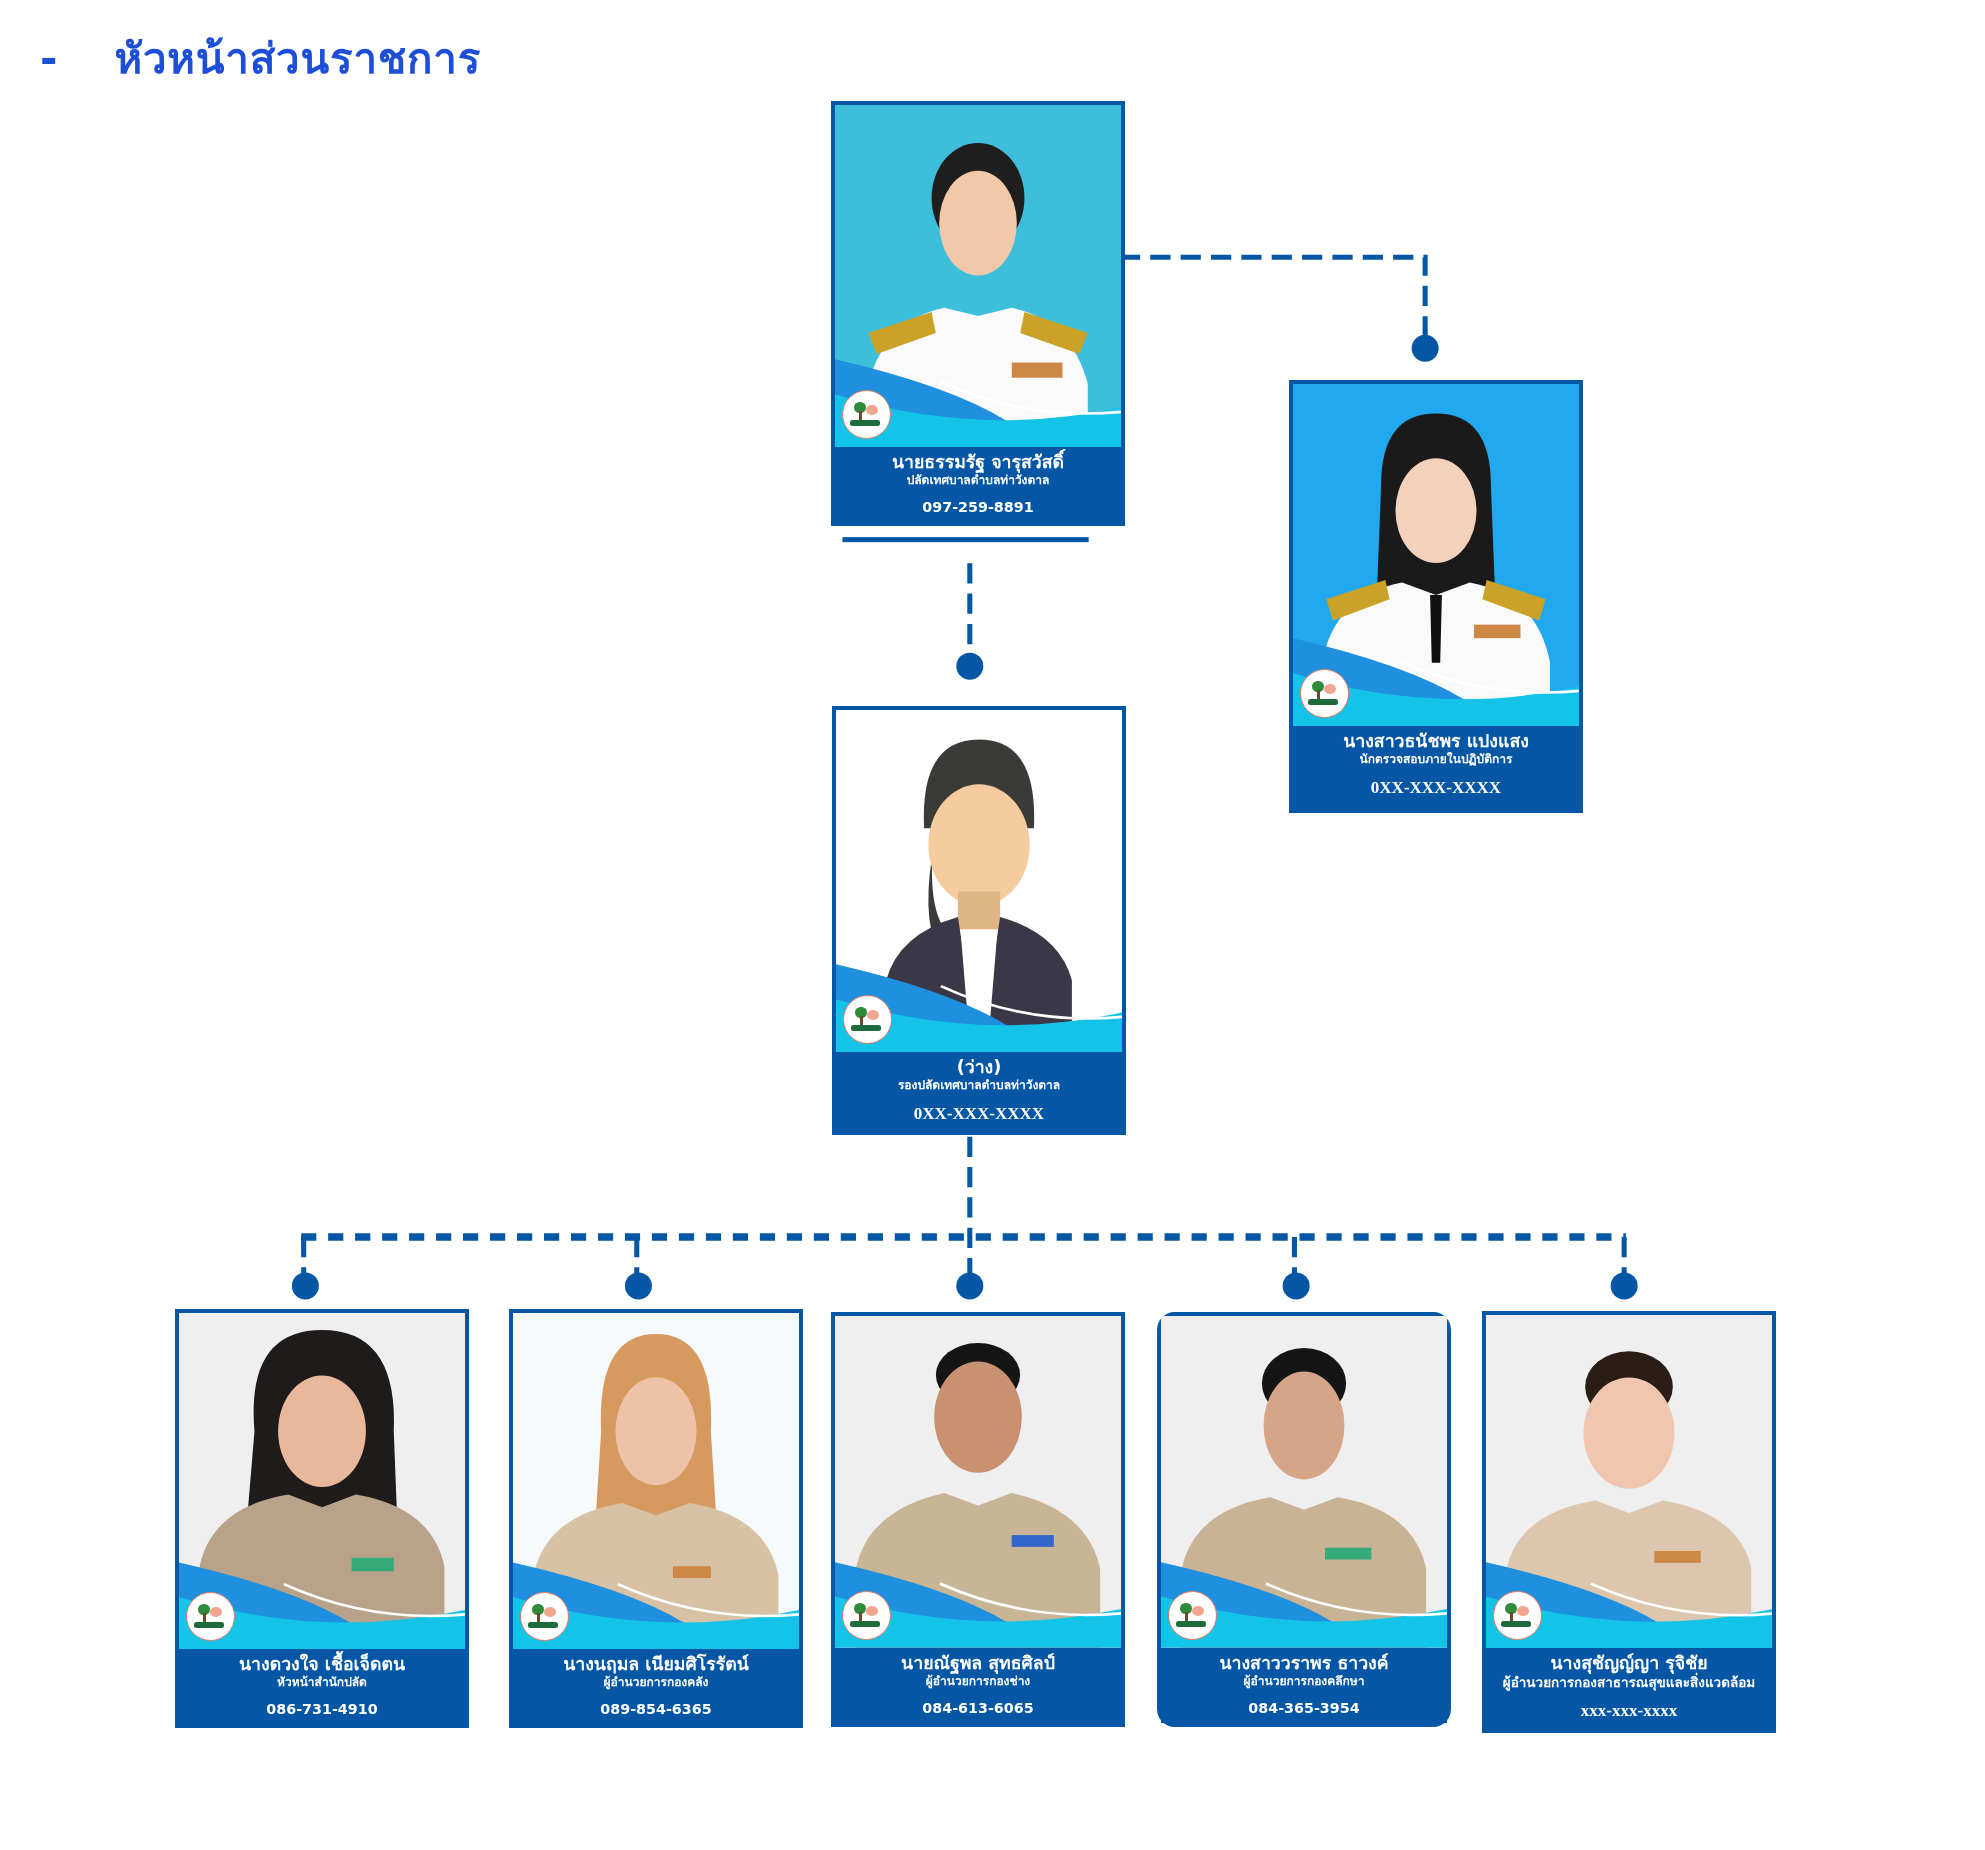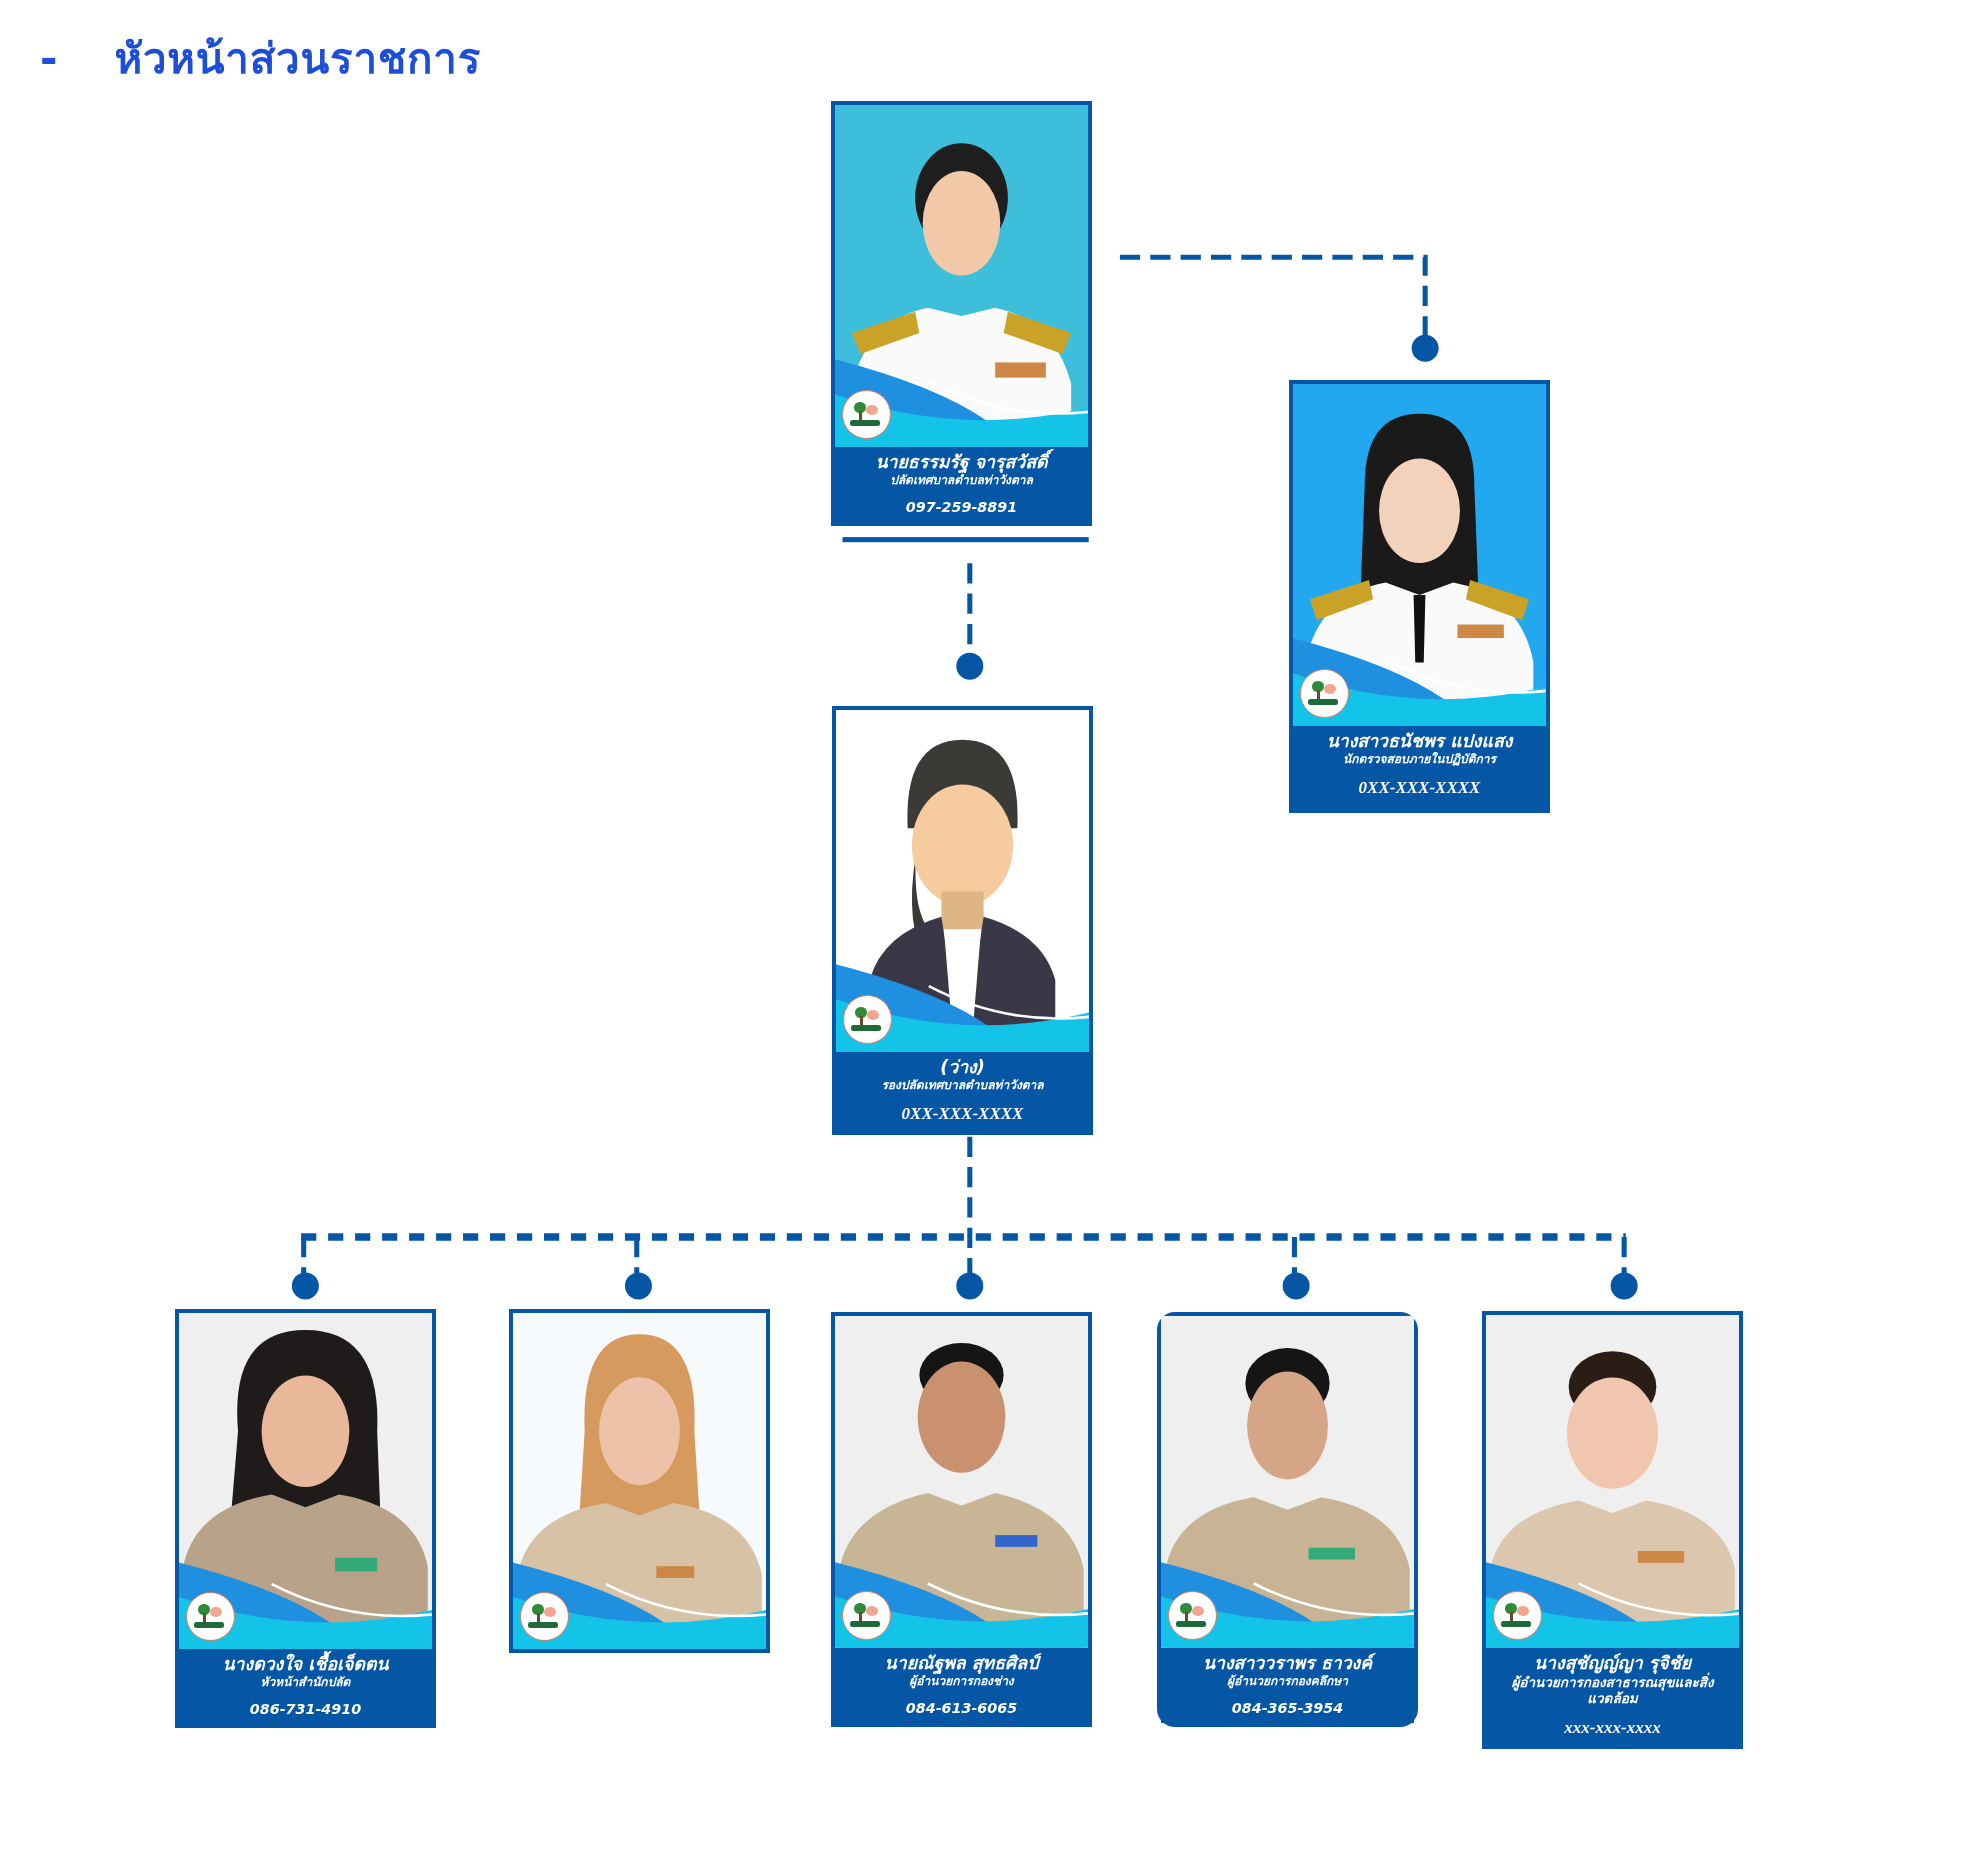--- a/index.html
+++ b/index.html
@@ -2,21 +2,21 @@
 <html style="font-size:13.5px"><head>
 <meta charset="utf-8">
 <style>
   html, body { margin: 0; padding: 0; background: #ffffff; }
   body { width: 1986px; height: 1850px; position: relative; overflow: hidden;
          font-family: "DejaVu Sans", "Liberation Sans", sans-serif; }
   .heading { position: absolute; left: 40px; top: 25px; font-size: 42px; font-weight: bold; color: #1d4ed8; letter-spacing: 0.8px; }
   .heading .dash { display: inline-block; width: 59px; }
   svg.connectors { position: absolute; left: 0; top: 0; }
 
-  .card { position: absolute; width: 261px; box-sizing: border-box; border: 4.2px solid #0557a6; background: #22c55e; font-style: italic; }
+  .card { position: absolute; width: 294px; box-sizing: border-box; border: 4.2px solid #0557a6; background: #22c55e; }
   .card .photo { position: relative; width: 100%; overflow: hidden; }
   .card .footer { background: #0557a6; color: #fff; text-align: center; padding: 5px 3.4px 6.7px; line-height: 1.2; }
   .card .name  { font-size: 17.7px; font-weight: bold; display: block; }
   .card .title { font-size: 12px; font-weight: bold; display: block; }
   .card .title.small { font-size: 13.5px; }
   .card .phone { font-size: 14.3px; font-weight: bold; display: block; margin-top: 11px; }
   .card .phone.serif { font-family: "Liberation Serif", "DejaVu Serif", serif; font-size: 17px; }
 
   .bg-cyan { background: #3dbfdc; }
   .bg-blue { background: #22a8ee; }
@@ -195,20 +195,25 @@
       <path d="M0 80 Q150 130 300 95 V140 H0Z" fill="#13c4e8"></path>
       <path d="M110 65 Q200 110 300 100" stroke="#fff" stroke-width="3" fill="none"></path>
     </svg>
     <div class="logo">
         <div class="tree"></div>
         <div class="trunk"></div>
         <div class="ele"></div>
         <div class="river"></div>
       </div>
   </div>
+  <div class="footer">
+    <span class="name">นางนฤมล  เนียมศิโรรัตน์</span>
+    <span class="title">ผู้อำนวยการกองคลัง</span>
+    <span class="phone">089-854-6365</span>
+  </div>
 </div>
 
 <div class="card" style="left:831px; top:1312px;">
   <div class="photo bg-gray" style="height:332px;">
     <svg viewBox="0 0 300 394" width="100%" height="332">
       <ellipse cx="150" cy="70" rx="50" ry="38" fill="#151515"></ellipse>
       <ellipse cx="150" cy="120" rx="52" ry="66" fill="#c99170"></ellipse>
       <path d="M5 394 V300 Q20 230 110 210 L150 225 L190 210 Q280 230 295 300 V394 Z" fill="#c8b596"></path>
       <rect x="190" y="260" width="50" height="14" fill="#36c"></rect>
     </svg>

